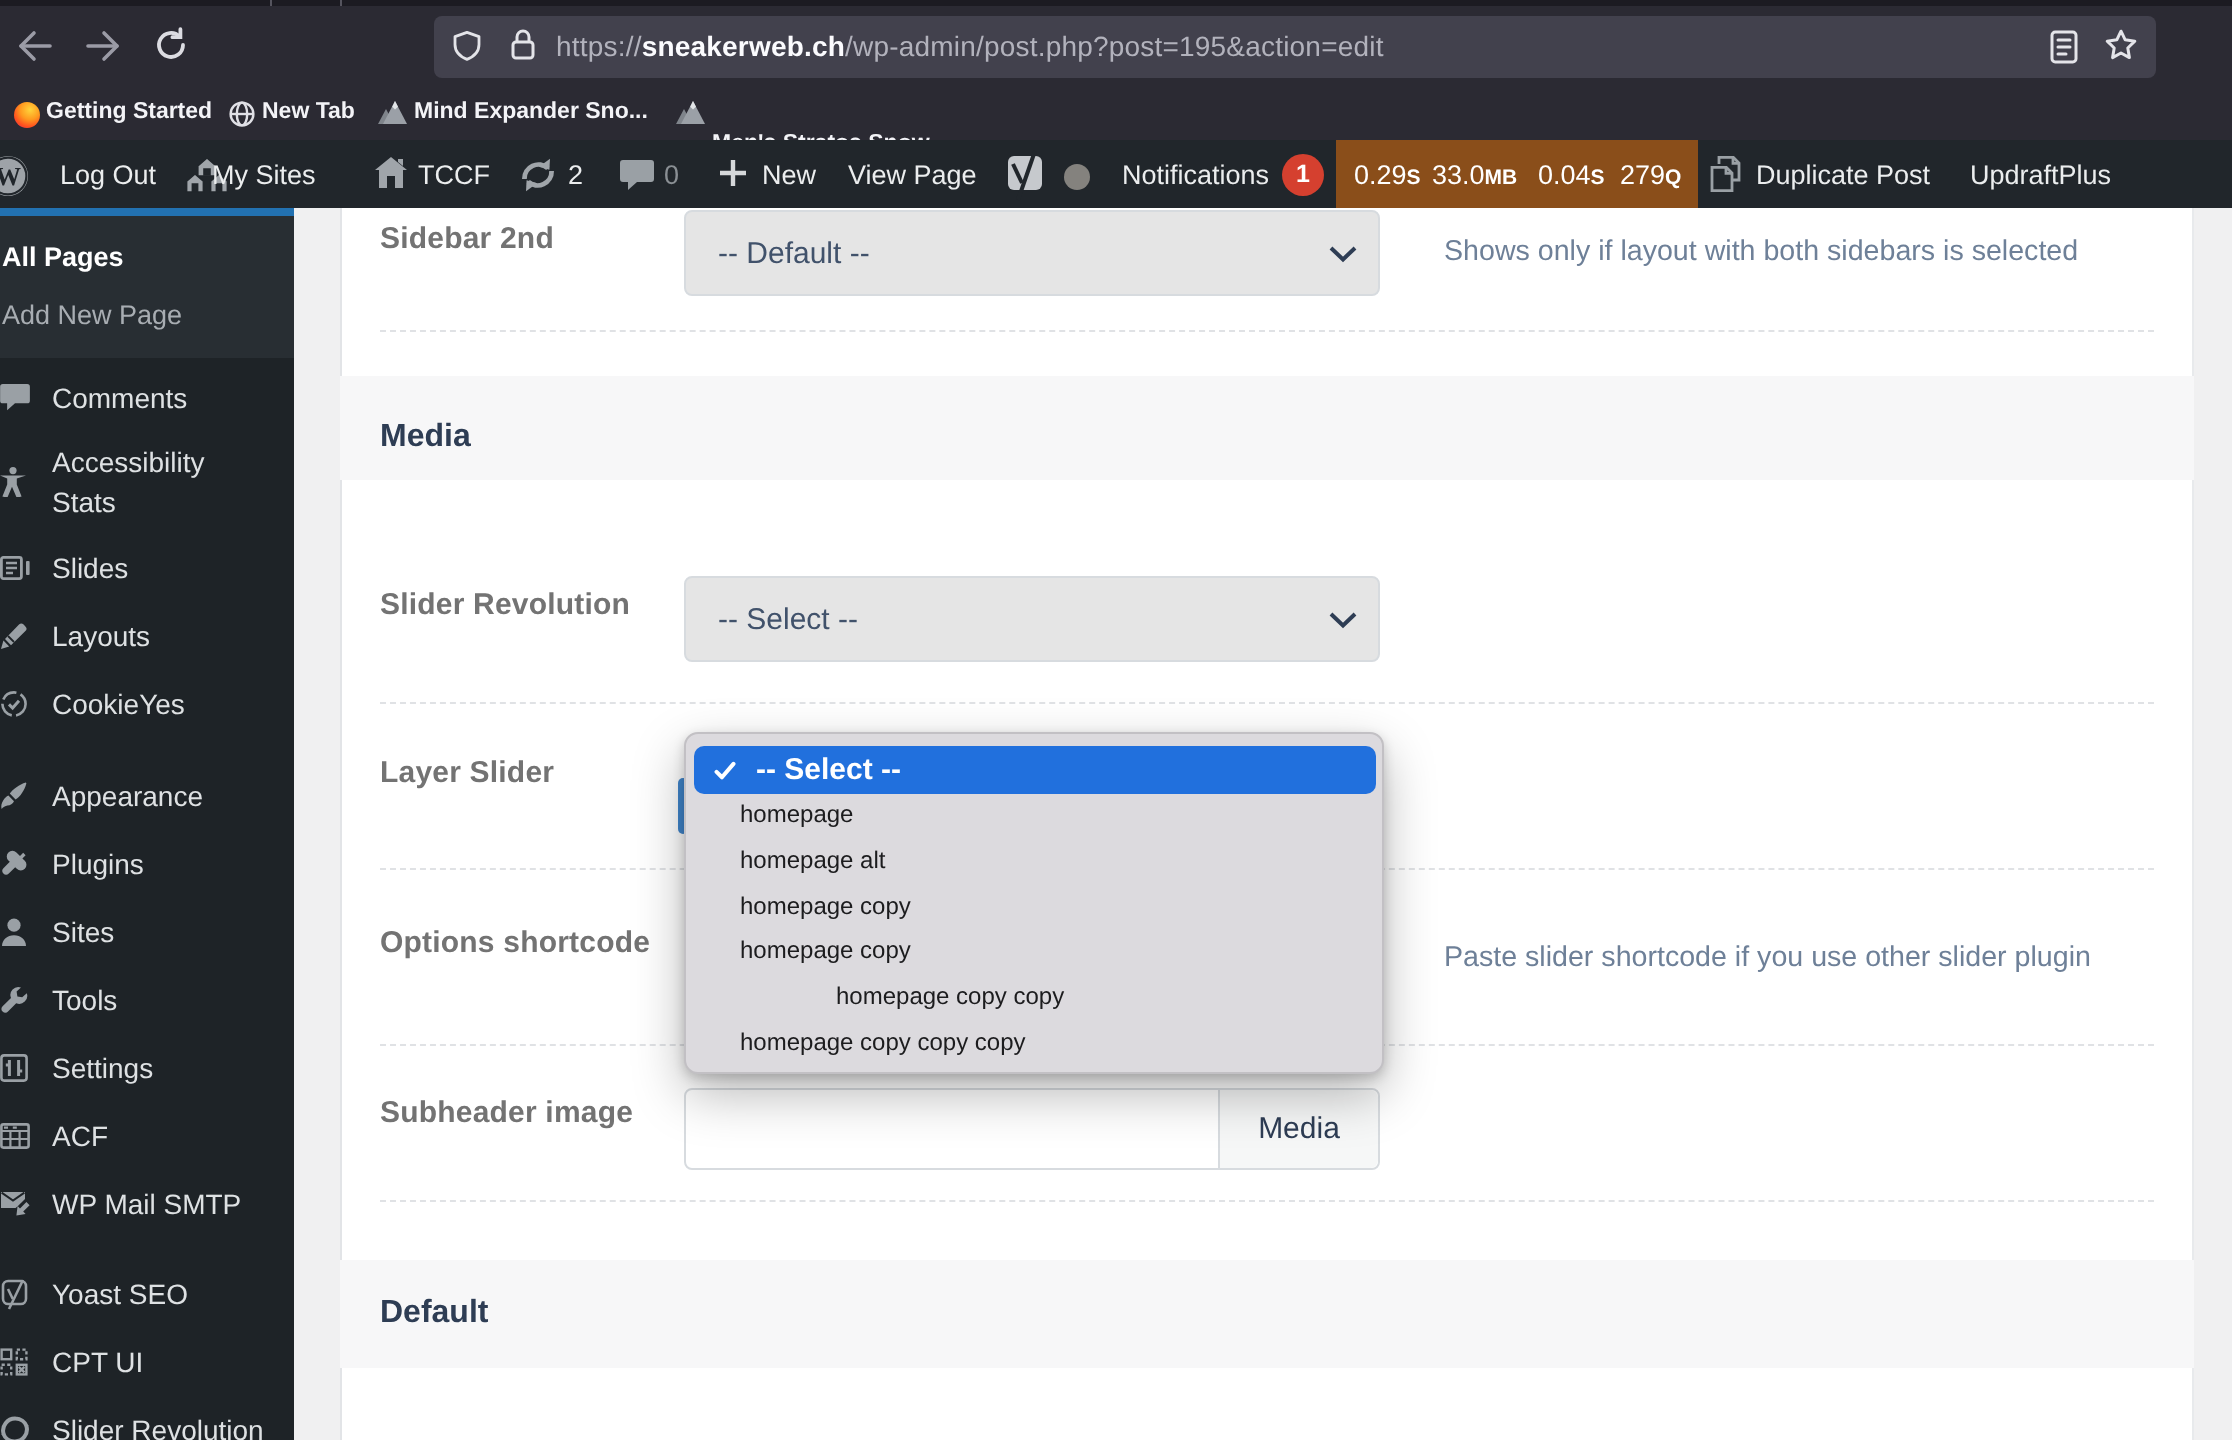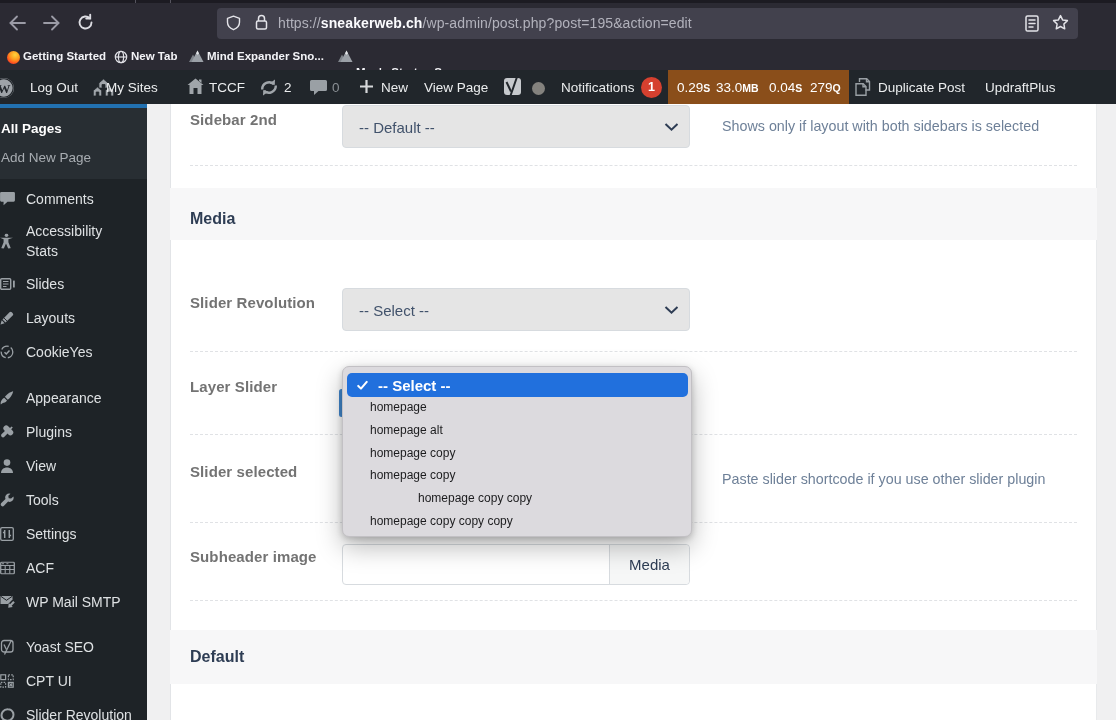--- a/index.html
+++ b/index.html
@@ -229,21 +229,21 @@
     <svg width="14" height="14" viewBox="0 0 14 14" class="micon" stroke="none">
       <path d="M8.2 1.2l1.8 1.8 1.6-1.6 1.2 1.2-1.6 1.6 1.2 1.2a2.8 2.8 0 0 1-4 4l-0.8-0.8-3.2 3.2c-0.8 0.8-2 0.8-2.7 0-0.8-0.8-0.8-2 0-2.7l3.2-3.2-0.7-0.7a2.8 2.8 0 0 1 4-4z"></path>
     </svg>
     <span class="mtxt">Plugins</span>
   </div>
 <div class="abs mi" style="top:449px;">
     <svg width="14" height="14" viewBox="0 0 14 14" class="micon" stroke="none">
       <circle cx="7" cy="3.6" r="3.3"></circle>
       <path d="M1 14c0-3.2 2.7-5.4 6-5.4s6 2.2 6 5.4z"></path>
     </svg>
-    <span class="mtxt">View</span>
+    <span class="mtxt">Sites</span>
   </div>
 <div class="abs mi" style="top:483px;">
     <svg width="14" height="14" viewBox="0 0 14 14" class="micon" stroke="none">
       <path d="M13.4 3.6a4 4 0 0 1-5.3 5L4 12.8c-0.7 0.8-1.9 0.8-2.7 0-0.8-0.7-0.8-1.9 0-2.7L5.5 6a4 4 0 0 1 5-5.3L8.3 2.8l0.4 2.4 2.4 0.4z"></path>
     </svg>
     <span class="mtxt">Tools</span>
   </div>
 <div class="abs mi" style="top:517px;">
     <svg width="14" height="14" viewBox="0 0 14 14" class="oicon" stroke-width="1.3">
       <rect x="0.7" y="0.7" width="12.6" height="12.6" rx="1.4"></rect>
@@ -307,21 +307,21 @@
 <div class="abs label" style="left:190px;top:294px;">Slider Revolution</div>
 <div class="abs sel" style="left:342px;top:288px;">
     <span class="stxt">-- Select --</span>
     <svg width="15" height="9" viewBox="0 0 15 9" fill="none" stroke="#2e3d54" stroke-width="2">
       <path d="M1.5 1.5L7.5 7.2 13.5 1.5"></path>
     </svg>
   </div>
 <div class="abs dash" style="left:190px;top:351px;width:887px;"></div>
 <div class="abs label" style="left:190px;top:378px;">Layer Slider</div>
 <div class="abs dash" style="left:190px;top:434px;width:887px;"></div>
-<div class="abs label" style="left:190px;top:463px;">Slider selected</div>
+<div class="abs label" style="left:190px;top:463px;">Options shortcode</div>
 <div class="abs helper" style="left:722px;top:471px;">Paste slider shortcode if you use other slider plugin</div>
 <div class="abs dash" style="left:190px;top:522px;width:887px;"></div>
 <div class="abs label" style="left:190px;top:548px;">Subheader image</div>
 <div class="abs inp" style="left:342px;top:544px;">
     <div id="browse">Media</div>
   </div>
 <div class="abs dash" style="left:190px;top:600px;width:887px;"></div>
 <div class="abs band" style="left:170px;top:630px;height:54px;"></div>
 <div class="abs bandtxt" style="left:190px;top:648px;">Default</div>
 

